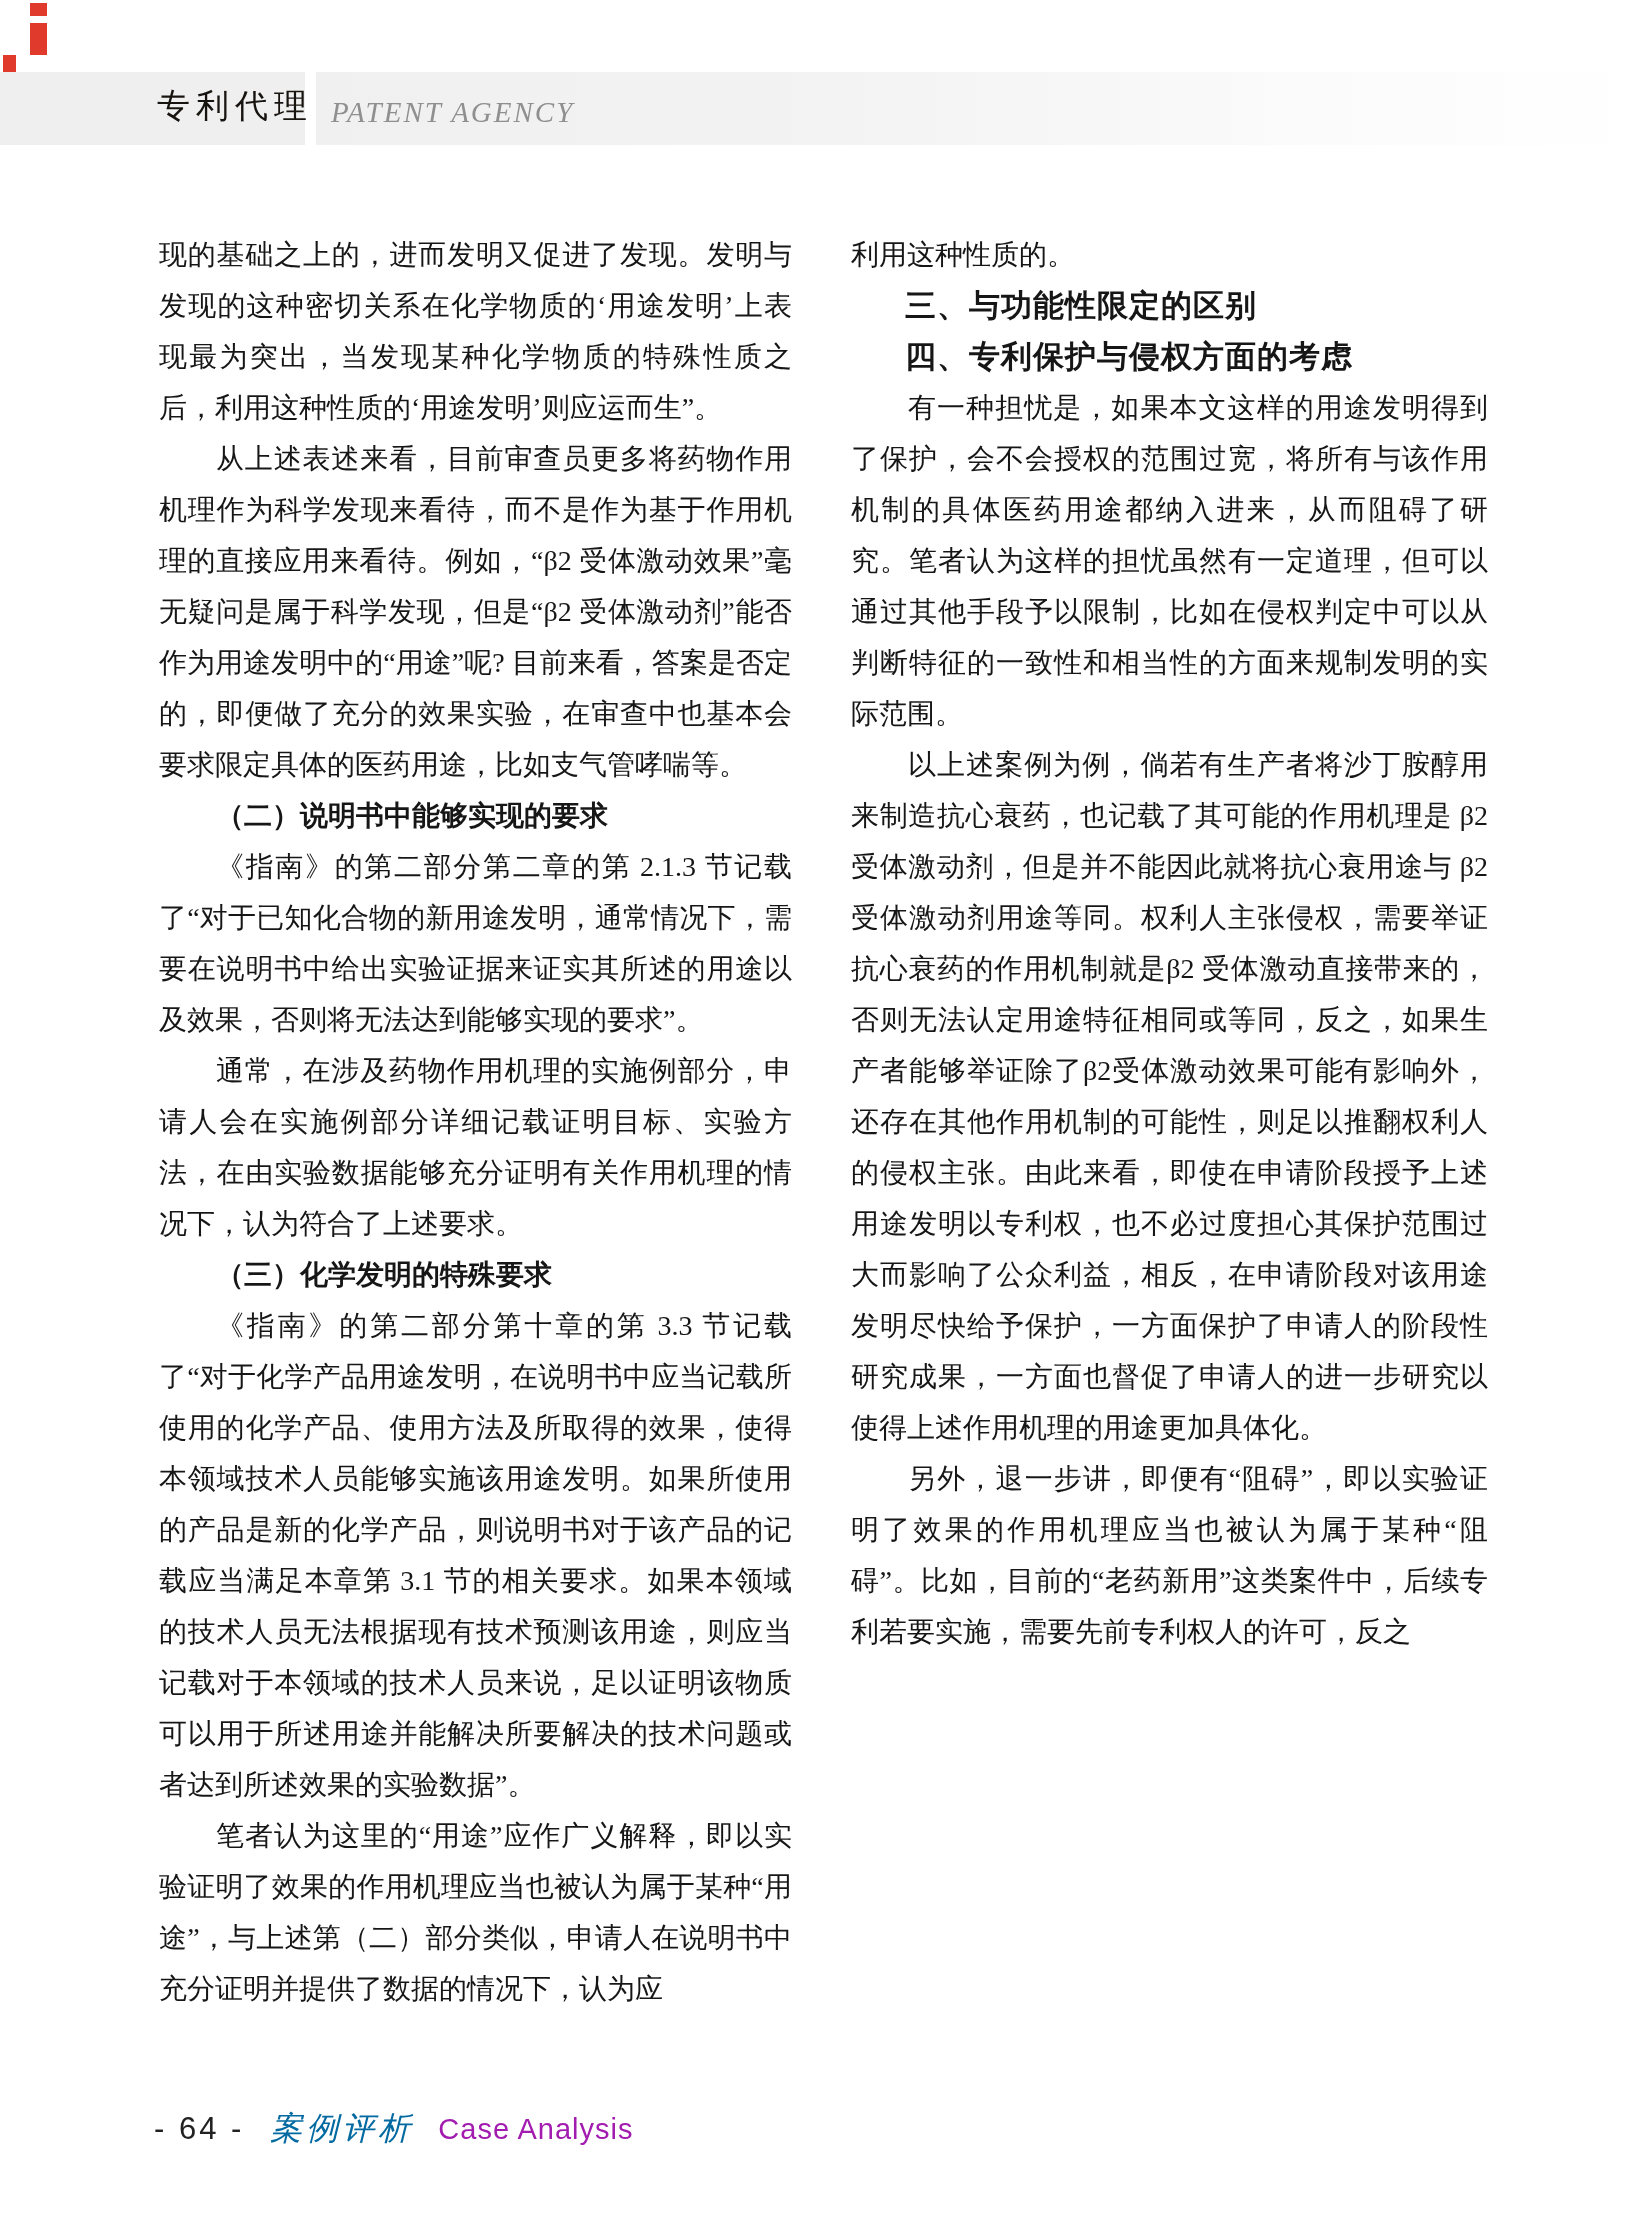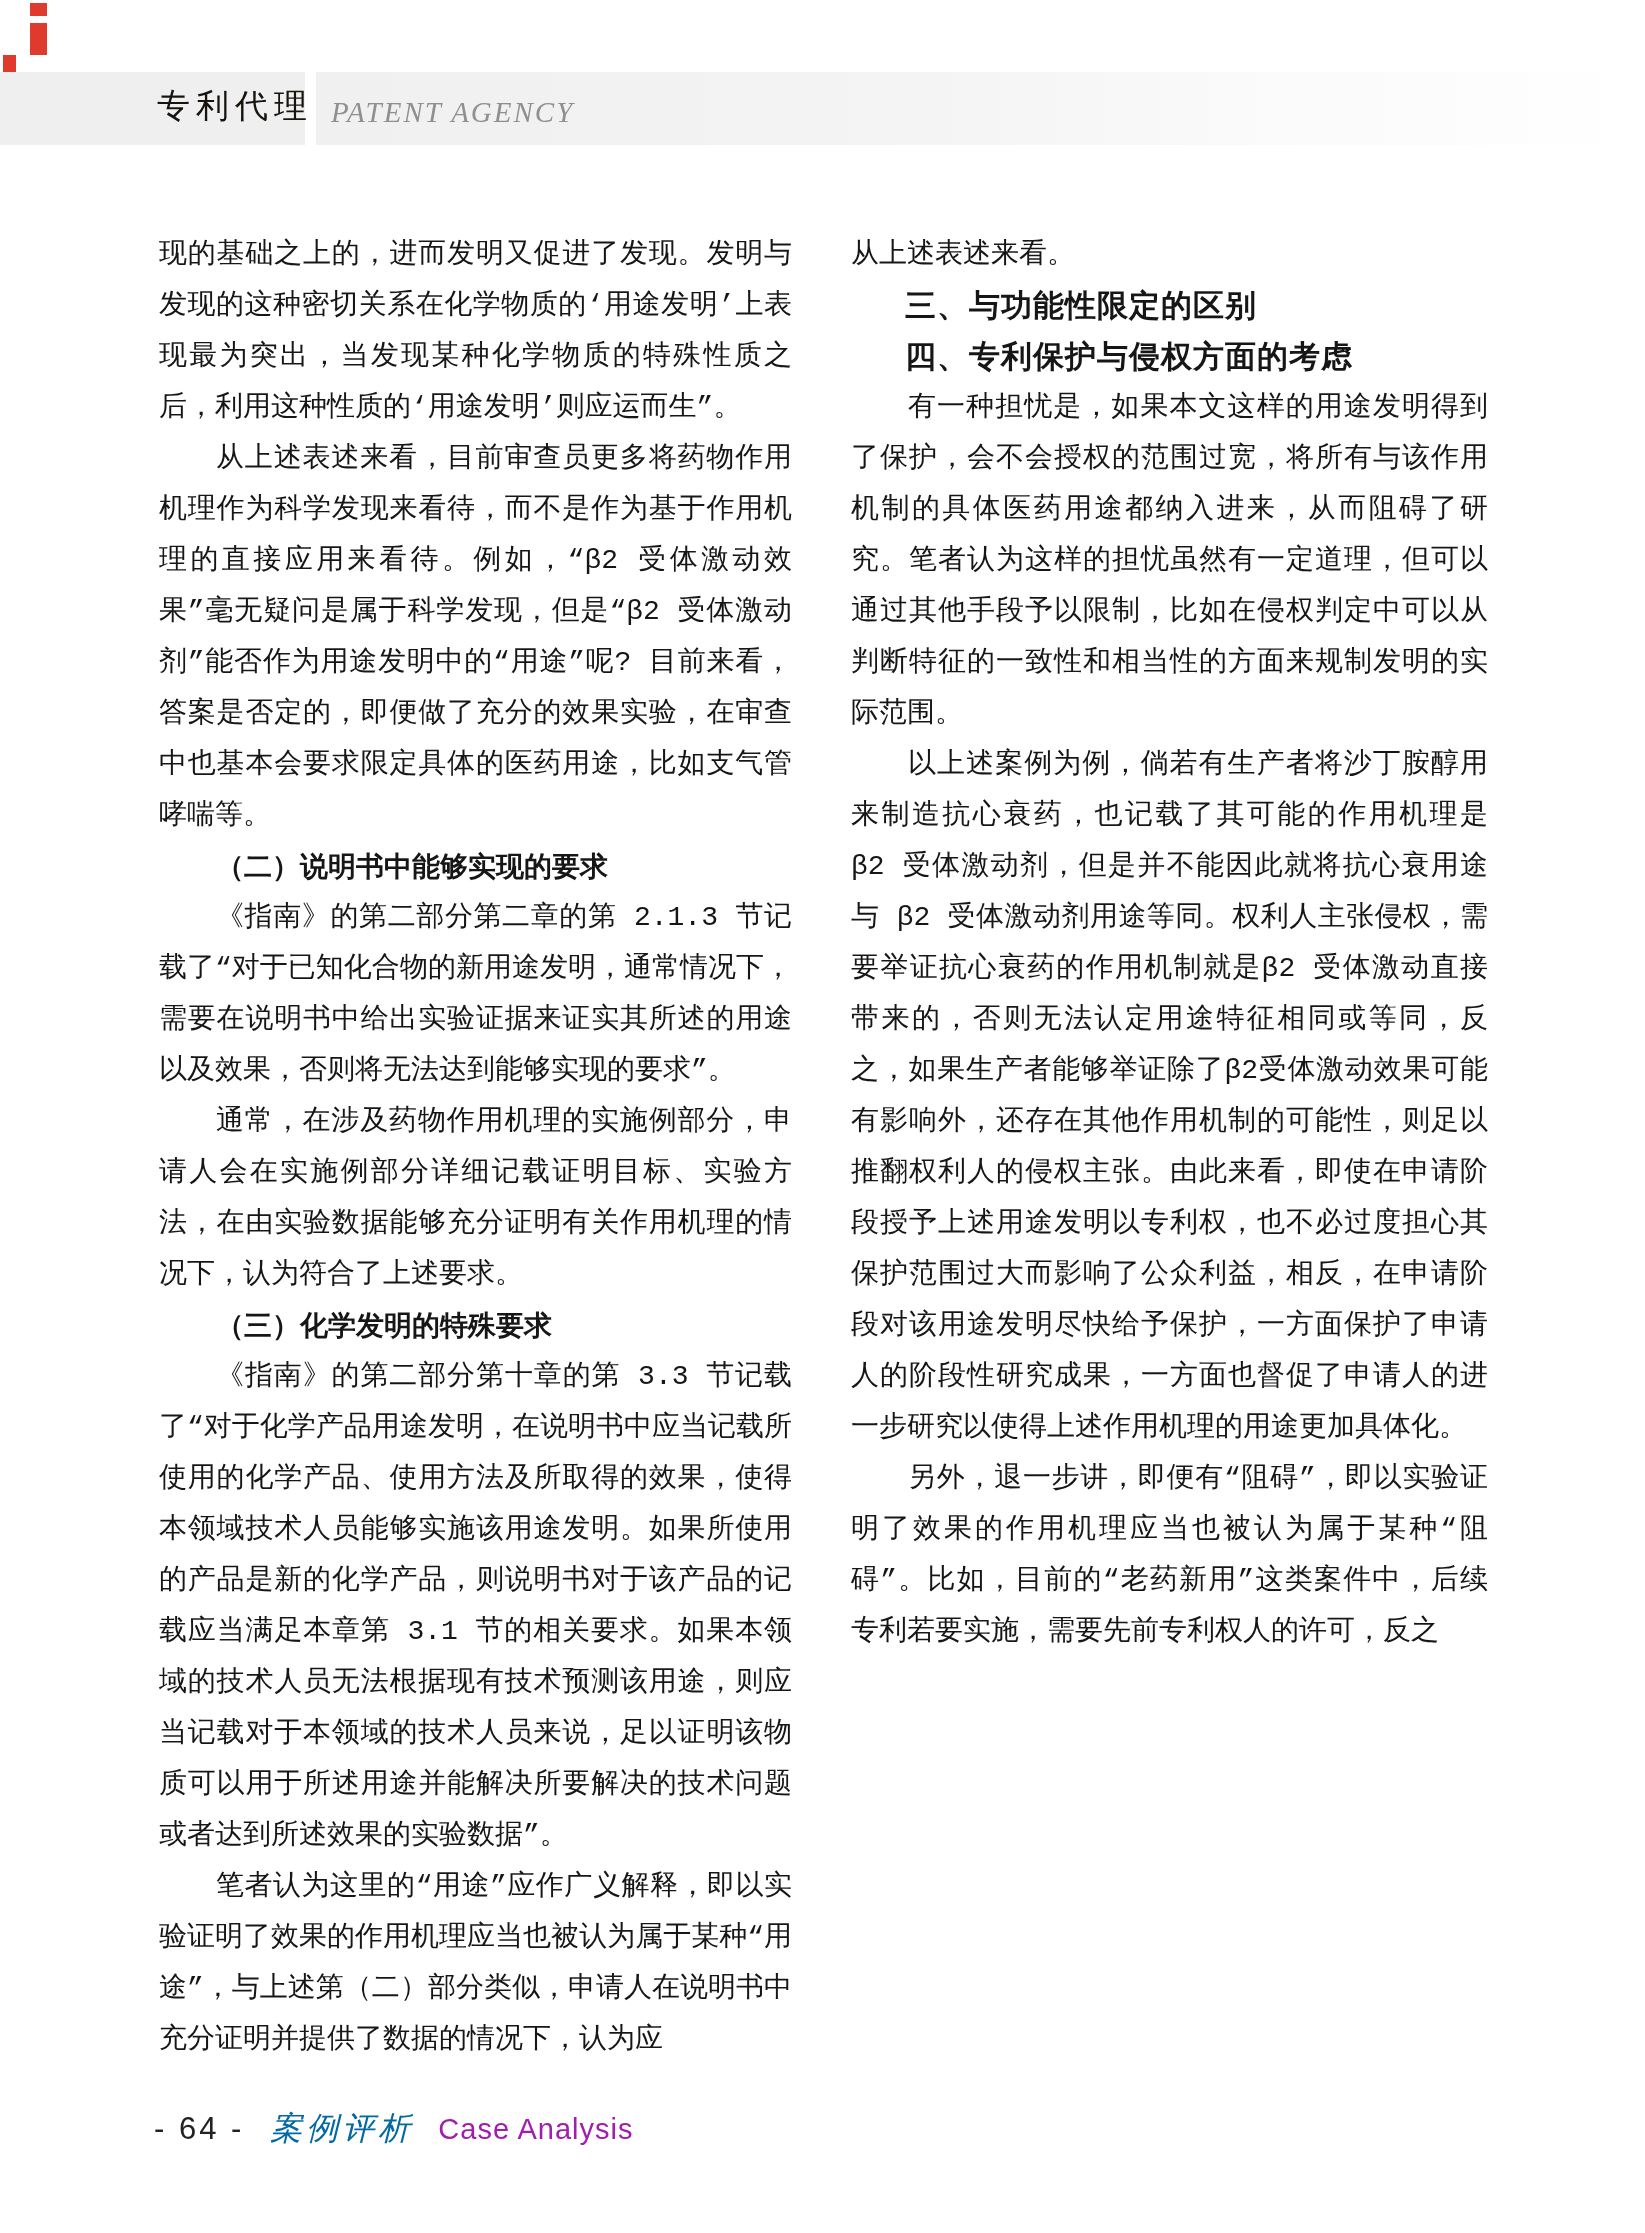--- a/index.html
+++ b/index.html
@@ -22,21 +22,21 @@
   .band-right{position:absolute;left:316px;top:72px;width:1329px;height:73px;
     background:linear-gradient(to right,#f0f0f0 0%,#f3f3f3 40%,#fbfbfb 75%,#ffffff 100%);}
   .title-cn{position:absolute;left:157px;top:86px;font-size:33px;line-height:40px;
     letter-spacing:6px;color:#17130f;font-family:"Liberation Serif","DejaVu Serif",serif;white-space:nowrap;}
   .title-en{position:absolute;left:331px;top:94px;font-size:29px;line-height:36px;font-style:italic;
     color:#8f8f8f;letter-spacing:2px;font-family:"Liberation Serif","DejaVu Serif",serif;white-space:nowrap;}
 
   
   .column{position:absolute;top:229px;width:633px;font-size:28px;line-height:51px;
     text-align:justify;text-justify:inter-ideograph;color:#161616;}
-  .column p{margin:0;padding:0;font-family:Liberation Mono, monospace;}
+  .column p{margin:0;padding:0;}
   .column-left{left:159px;}
   .column-right{left:851px;width:637px;}
   p.para.indent{text-indent:57px;}
   p.sub-heading{text-indent:57px;font-family:"Liberation Sans","DejaVu Sans",sans-serif;
     font-weight:bold;font-size:28px;}
   p.section-heading{text-indent:54px;font-family:"Liberation Sans","DejaVu Sans",sans-serif;
     font-weight:bold;font-size:31px;letter-spacing:1px;}
 
   
   .footer{position:absolute;left:154px;top:2107px;display:flex;align-items:baseline;white-space:nowrap;}
@@ -65,21 +65,21 @@
       <p class="para">现的基础之上的，进而发明又促进了发现。发明与发现的这种密切关系在化学物质的‘用途发明’上表现最为突出，当发现某种化学物质的特殊性质之后，利用这种性质的‘用途发明’则应运而生”。</p>
       <p class="para indent">从上述表述来看，目前审查员更多将药物作用机理作为科学发现来看待，而不是作为基于作用机理的直接应用来看待。例如，“β2 受体激动效果”毫无疑问是属于科学发现，但是“β2 受体激动剂”能否作为用途发明中的“用途”呢? 目前来看，答案是否定的，即便做了充分的效果实验，在审查中也基本会要求限定具体的医药用途，比如支气管哮喘等。</p>
       <p class="sub-heading">（二）说明书中能够实现的要求</p>
       <p class="para indent">《指南》的第二部分第二章的第 2.1.3 节记载了“对于已知化合物的新用途发明，通常情况下，需要在说明书中给出实验证据来证实其所述的用途以及效果，否则将无法达到能够实现的要求”。</p>
       <p class="para indent">通常，在涉及药物作用机理的实施例部分，申请人会在实施例部分详细记载证明目标、实验方法，在由实验数据能够充分证明有关作用机理的情况下，认为符合了上述要求。</p>
       <p class="sub-heading">（三）化学发明的特殊要求</p>
       <p class="para indent">《指南》的第二部分第十章的第 3.3 节记载了“对于化学产品用途发明，在说明书中应当记载所使用的化学产品、使用方法及所取得的效果，使得本领域技术人员能够实施该用途发明。如果所使用的产品是新的化学产品，则说明书对于该产品的记载应当满足本章第 3.1 节的相关要求。如果本领域的技术人员无法根据现有技术预测该用途，则应当记载对于本领域的技术人员来说，足以证明该物质可以用于所述用途并能解决所要解决的技术问题或者达到所述效果的实验数据”。</p>
       <p class="para indent">笔者认为这里的“用途”应作广义解释，即以实验证明了效果的作用机理应当也被认为属于某种“用途”，与上述第（二）部分类似，申请人在说明书中充分证明并提供了数据的情况下，认为应</p>
     </div>
   <div class="column column-right" id="col-right">
-      <p class="para">从上述表述来看。</p>
+      <p class="para">利用这种性质的。</p>
       <p class="section-heading">三、与功能性限定的区别</p>
       <p class="section-heading">四、专利保护与侵权方面的考虑</p>
       <p class="para indent">有一种担忧是，如果本文这样的用途发明得到了保护，会不会授权的范围过宽，将所有与该作用机制的具体医药用途都纳入进来，从而阻碍了研究。笔者认为这样的担忧虽然有一定道理，但可以通过其他手段予以限制，比如在侵权判定中可以从判断特征的一致性和相当性的方面来规制发明的实际范围。</p>
       <p class="para indent">以上述案例为例，倘若有生产者将沙丁胺醇用来制造抗心衰药，也记载了其可能的作用机理是 β2 受体激动剂，但是并不能因此就将抗心衰用途与 β2 受体激动剂用途等同。权利人主张侵权，需要举证抗心衰药的作用机制就是β2 受体激动直接带来的，否则无法认定用途特征相同或等同，反之，如果生产者能够举证除了β2受体激动效果可能有影响外，还存在其他作用机制的可能性，则足以推翻权利人的侵权主张。由此来看，即使在申请阶段授予上述用途发明以专利权，也不必过度担心其保护范围过大而影响了公众利益，相反，在申请阶段对该用途发明尽快给予保护，一方面保护了申请人的阶段性研究成果，一方面也督促了申请人的进一步研究以使得上述作用机理的用途更加具体化。</p>
       <p class="para indent">另外，退一步讲，即便有“阻碍”，即以实验证明了效果的作用机理应当也被认为属于某种“阻碍”。比如，目前的“老药新用”这类案件中，后续专利若要实施，需要先前专利权人的许可，反之</p>
     </div>
 
   <div class="footer">
     <span class="footer-page">- 64 -</span>
     <span class="footer-cn">案例评析</span>

